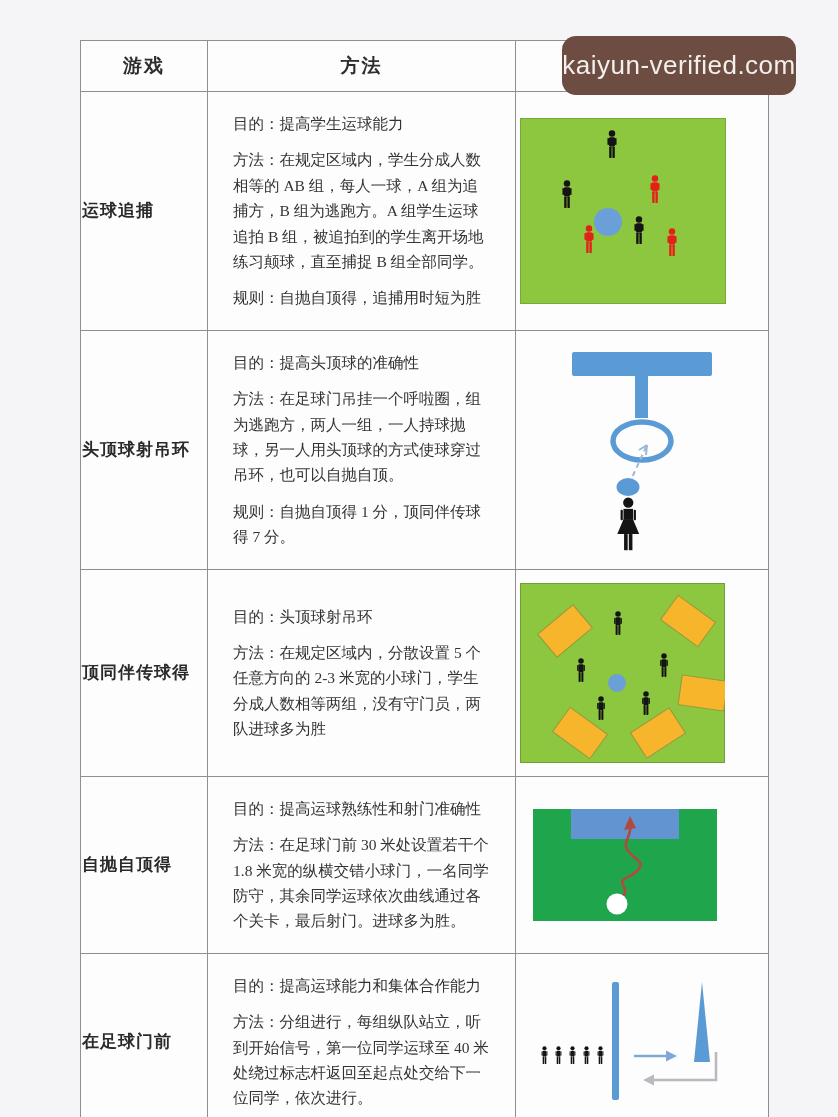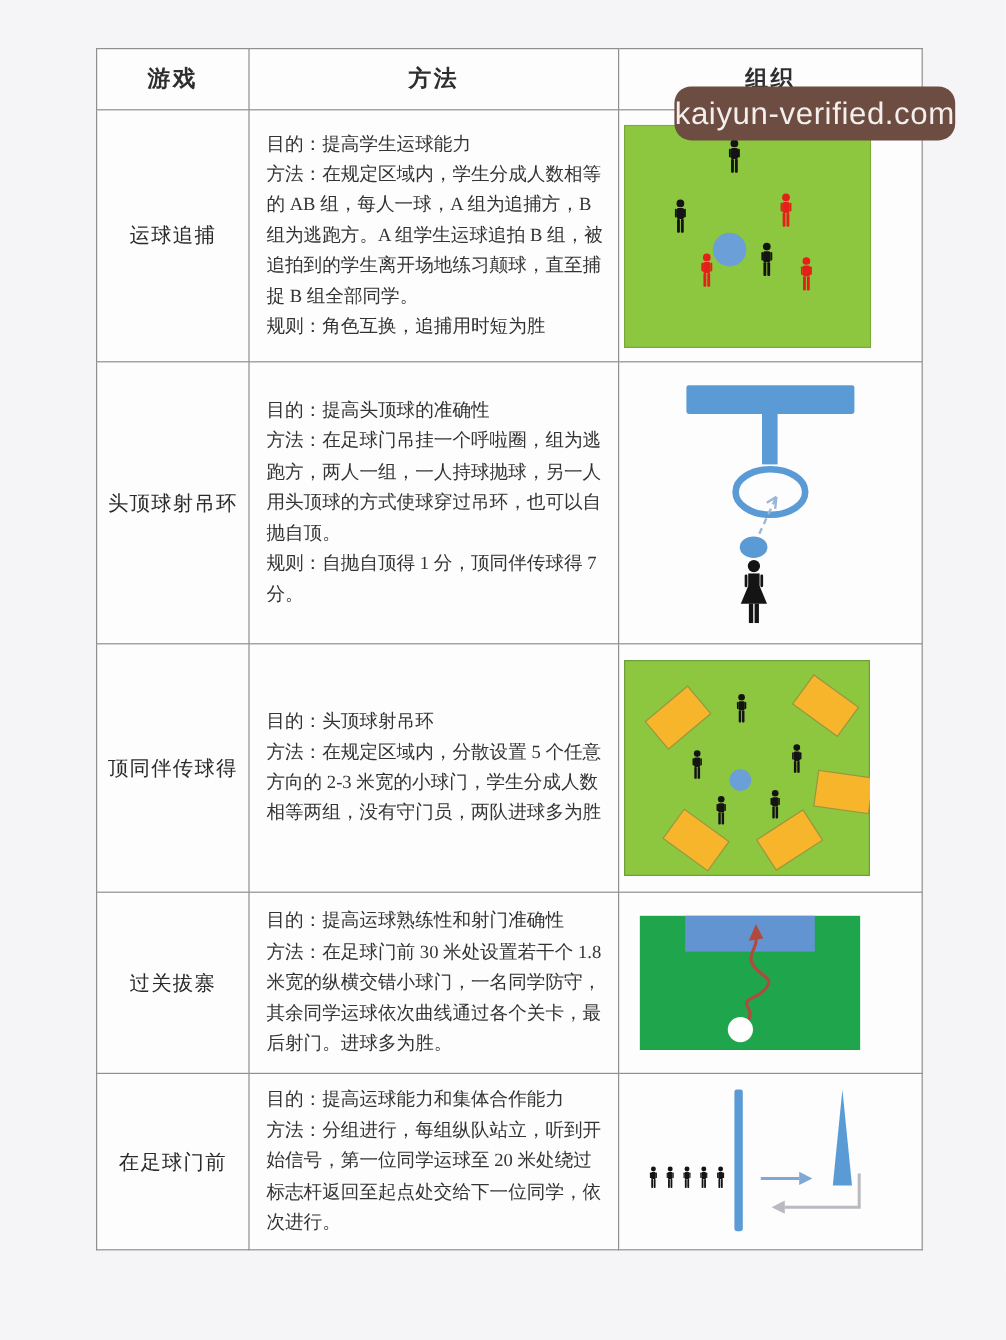--- a/index.html
+++ b/index.html
@@ -21,38 +21,38 @@
   table.main th, table.main td{
     border:1px solid #8f8f8f;
     vertical-align:middle;
     overflow:hidden;
   }
   th.hdr{
     height:48px;font-size:19px;font-weight:bold;color:#2e2e2e;
     text-align:center;letter-spacing:2px;
   }
   td.game-cell{
-    text-align:center;font-weight:normal;font-size:17px;color:#2a2a2a;
+    text-align:left;font-weight:bold;font-size:17px;color:#2a2a2a;
     letter-spacing:1px;
   }
   td.method-cell{
     padding:8px 12px 8px 14px;
     font-size:15.5px;line-height:1.64;color:#333;
     vertical-align:middle;
   }
   td.diagram-cell{padding:4px 2px;vertical-align:middle;}
   td.diagram-cell svg{display:block;}
   .watermark{
-    position:absolute;left:562px;top:36px;width:234px;height:45px;
+    position:absolute;left:562px;top:36px;width:234px;height:59px;
     background:#6d4c41;border-radius:14px;z-index:5;
     display:flex;align-items:center;justify-content:center;
     color:#f3efec;font-family:"Liberation Sans","DejaVu Sans",sans-serif;
-    font-size:26px;letter-spacing:0.5px;margin-top:36px;
-  }
-  .m-line{margin:0;}
+    font-size:26px;letter-spacing:0.5px;
+  }
+  .m-line{margin:11px;}
 </style>
 </head>
 <body>
 
 <svg width="0" height="0" style="position:absolute" aria-hidden="true">
   <defs>
     <g id="person">
       <circle cx="10" cy="5" r="4.6"></circle>
       <rect x="5.6" y="10.5" width="8.8" height="13" rx="2"></rect>
       <rect x="3.5" y="11.5" width="2.2" height="10" rx="1"></rect>
@@ -86,21 +86,21 @@
       <th class="hdr"><span>游戏</span></th>
       <th class="hdr"><span>方法</span></th>
       <th class="hdr"><span>组织</span></th>
     </tr>
 
     <tr style="height:210px">
       <td class="game-cell">运球追捕</td>
       <td class="method-cell">
         <p class="m-line">目的：提高学生运球能力</p>
         <p class="m-line">方法：在规定区域内，学生分成人数相等的 AB 组，每人一球，A 组为追捕方，B 组为逃跑方。A 组学生运球追拍 B 组，被追拍到的学生离开场地练习颠球，直至捕捉 B 组全部同学。</p>
-        <p class="m-line">规则：角色互换，追捕用时短为胜</p>
+        <p class="m-line">规则：自抛自顶得，追捕用时短为胜</p>
       </td>
       <td class="diagram-cell">
         <svg width="206" height="186" style="margin-left:2px">
           <rect x="0.5" y="0.5" width="205" height="185" fill="#8dc63f" stroke="#7aa83a"></rect>
           <circle cx="88" cy="104" r="14" fill="#6b9fd8"></circle>
           <g fill="#141414">
             <use href="#person" transform="translate(85,12) scale(0.7)"></use>
             <use href="#person" transform="translate(40,62) scale(0.7)"></use>
             <use href="#person" transform="translate(112,98) scale(0.7)"></use>
           </g>
@@ -160,21 +160,21 @@
             <use href="#person" transform="translate(55,75) scale(0.6)"></use>
             <use href="#person" transform="translate(138,70) scale(0.6)"></use>
             <use href="#person" transform="translate(75,113) scale(0.6)"></use>
             <use href="#person" transform="translate(120,108) scale(0.6)"></use>
           </g>
         </svg>
       </td>
     </tr>
 
     <tr style="height:151px">
-      <td class="game-cell">过关拔寨</td>
+      <td class="game-cell">自抛自顶得</td>
       <td class="method-cell">
         <p class="m-line">目的：提高运球熟练性和射门准确性</p>
         <p class="m-line">方法：在足球门前 30 米处设置若干个 1.8 米宽的纵横交错小球门，一名同学防守，其余同学运球依次曲线通过各个关卡，最后射门。进球多为胜。</p>
       </td>
       <td class="diagram-cell">
         <svg width="184" height="112" style="margin-left:15px">
           <rect x="0" y="0" width="184" height="112" fill="#1fa64c"></rect>
           <rect x="38" y="0" width="108" height="30" fill="#6394d2"></rect>
           <g>
             <path d="M97,14 C100,28 88,32 95,42 C104,53 113,52 104,62 C95,71 85,68 91,78 C94,84 90,88 87,91" fill="none" stroke="#b2493f" stroke-width="2.6"></path>
@@ -182,21 +182,21 @@
           </g>
           <circle cx="84" cy="95" r="10.5" fill="#ffffff"></circle>
         </svg>
       </td>
     </tr>
 
     <tr style="height:147px">
       <td class="game-cell">在足球门前</td>
       <td class="method-cell">
         <p class="m-line">目的：提高运球能力和集体合作能力</p>
-        <p class="m-line">方法：分组进行，每组纵队站立，听到开始信号，第一位同学运球至 20 米处绕过标志杆返回至起点处交给下一位同学，依次进行。</p>
+        <p class="m-line">方法：分组进行，每组纵队站立，听到开始信号，第一位同学运球至 40 米处绕过标志杆返回至起点处交给下一位同学，依次进行。</p>
       </td>
       <td class="diagram-cell">
         <svg width="232" height="132" style="margin-left:8px">
           <g fill="#141414">
             <use href="#person" transform="translate(14,70) scale(0.45)"></use>
             <use href="#person" transform="translate(28,70) scale(0.45)"></use>
             <use href="#person" transform="translate(42,70) scale(0.45)"></use>
             <use href="#person" transform="translate(56,70) scale(0.45)"></use>
             <use href="#person" transform="translate(70,70) scale(0.45)"></use>
           </g>

